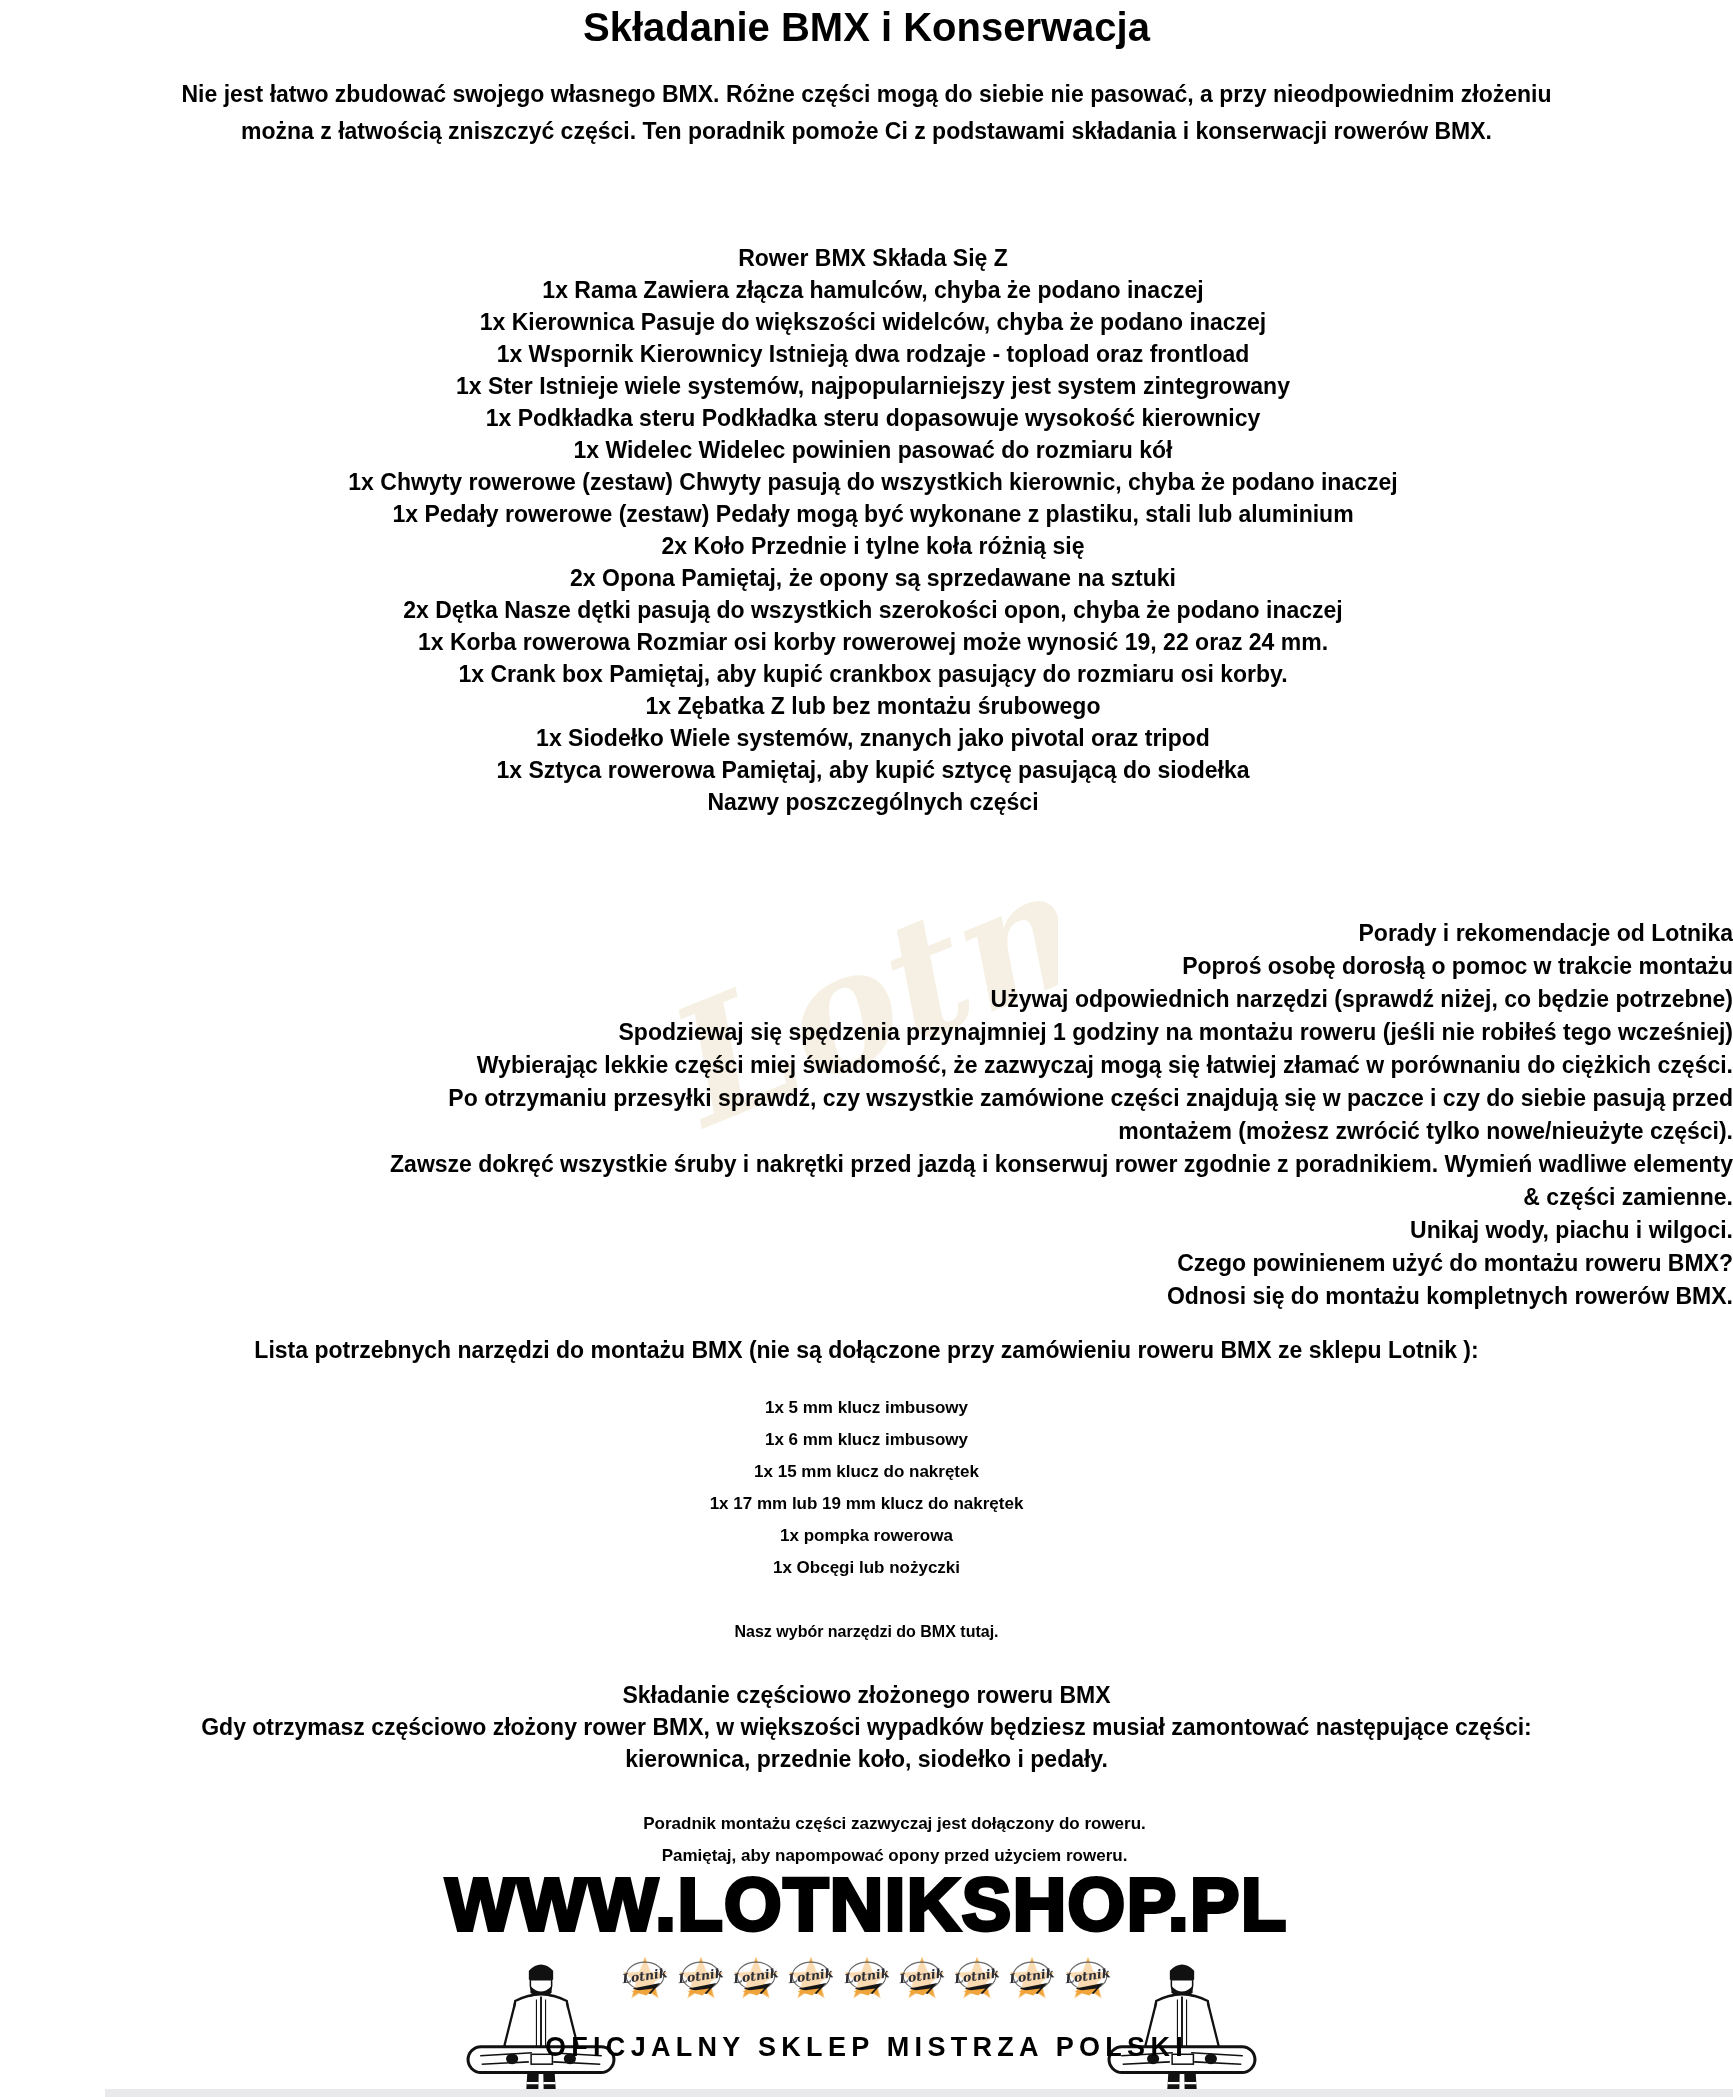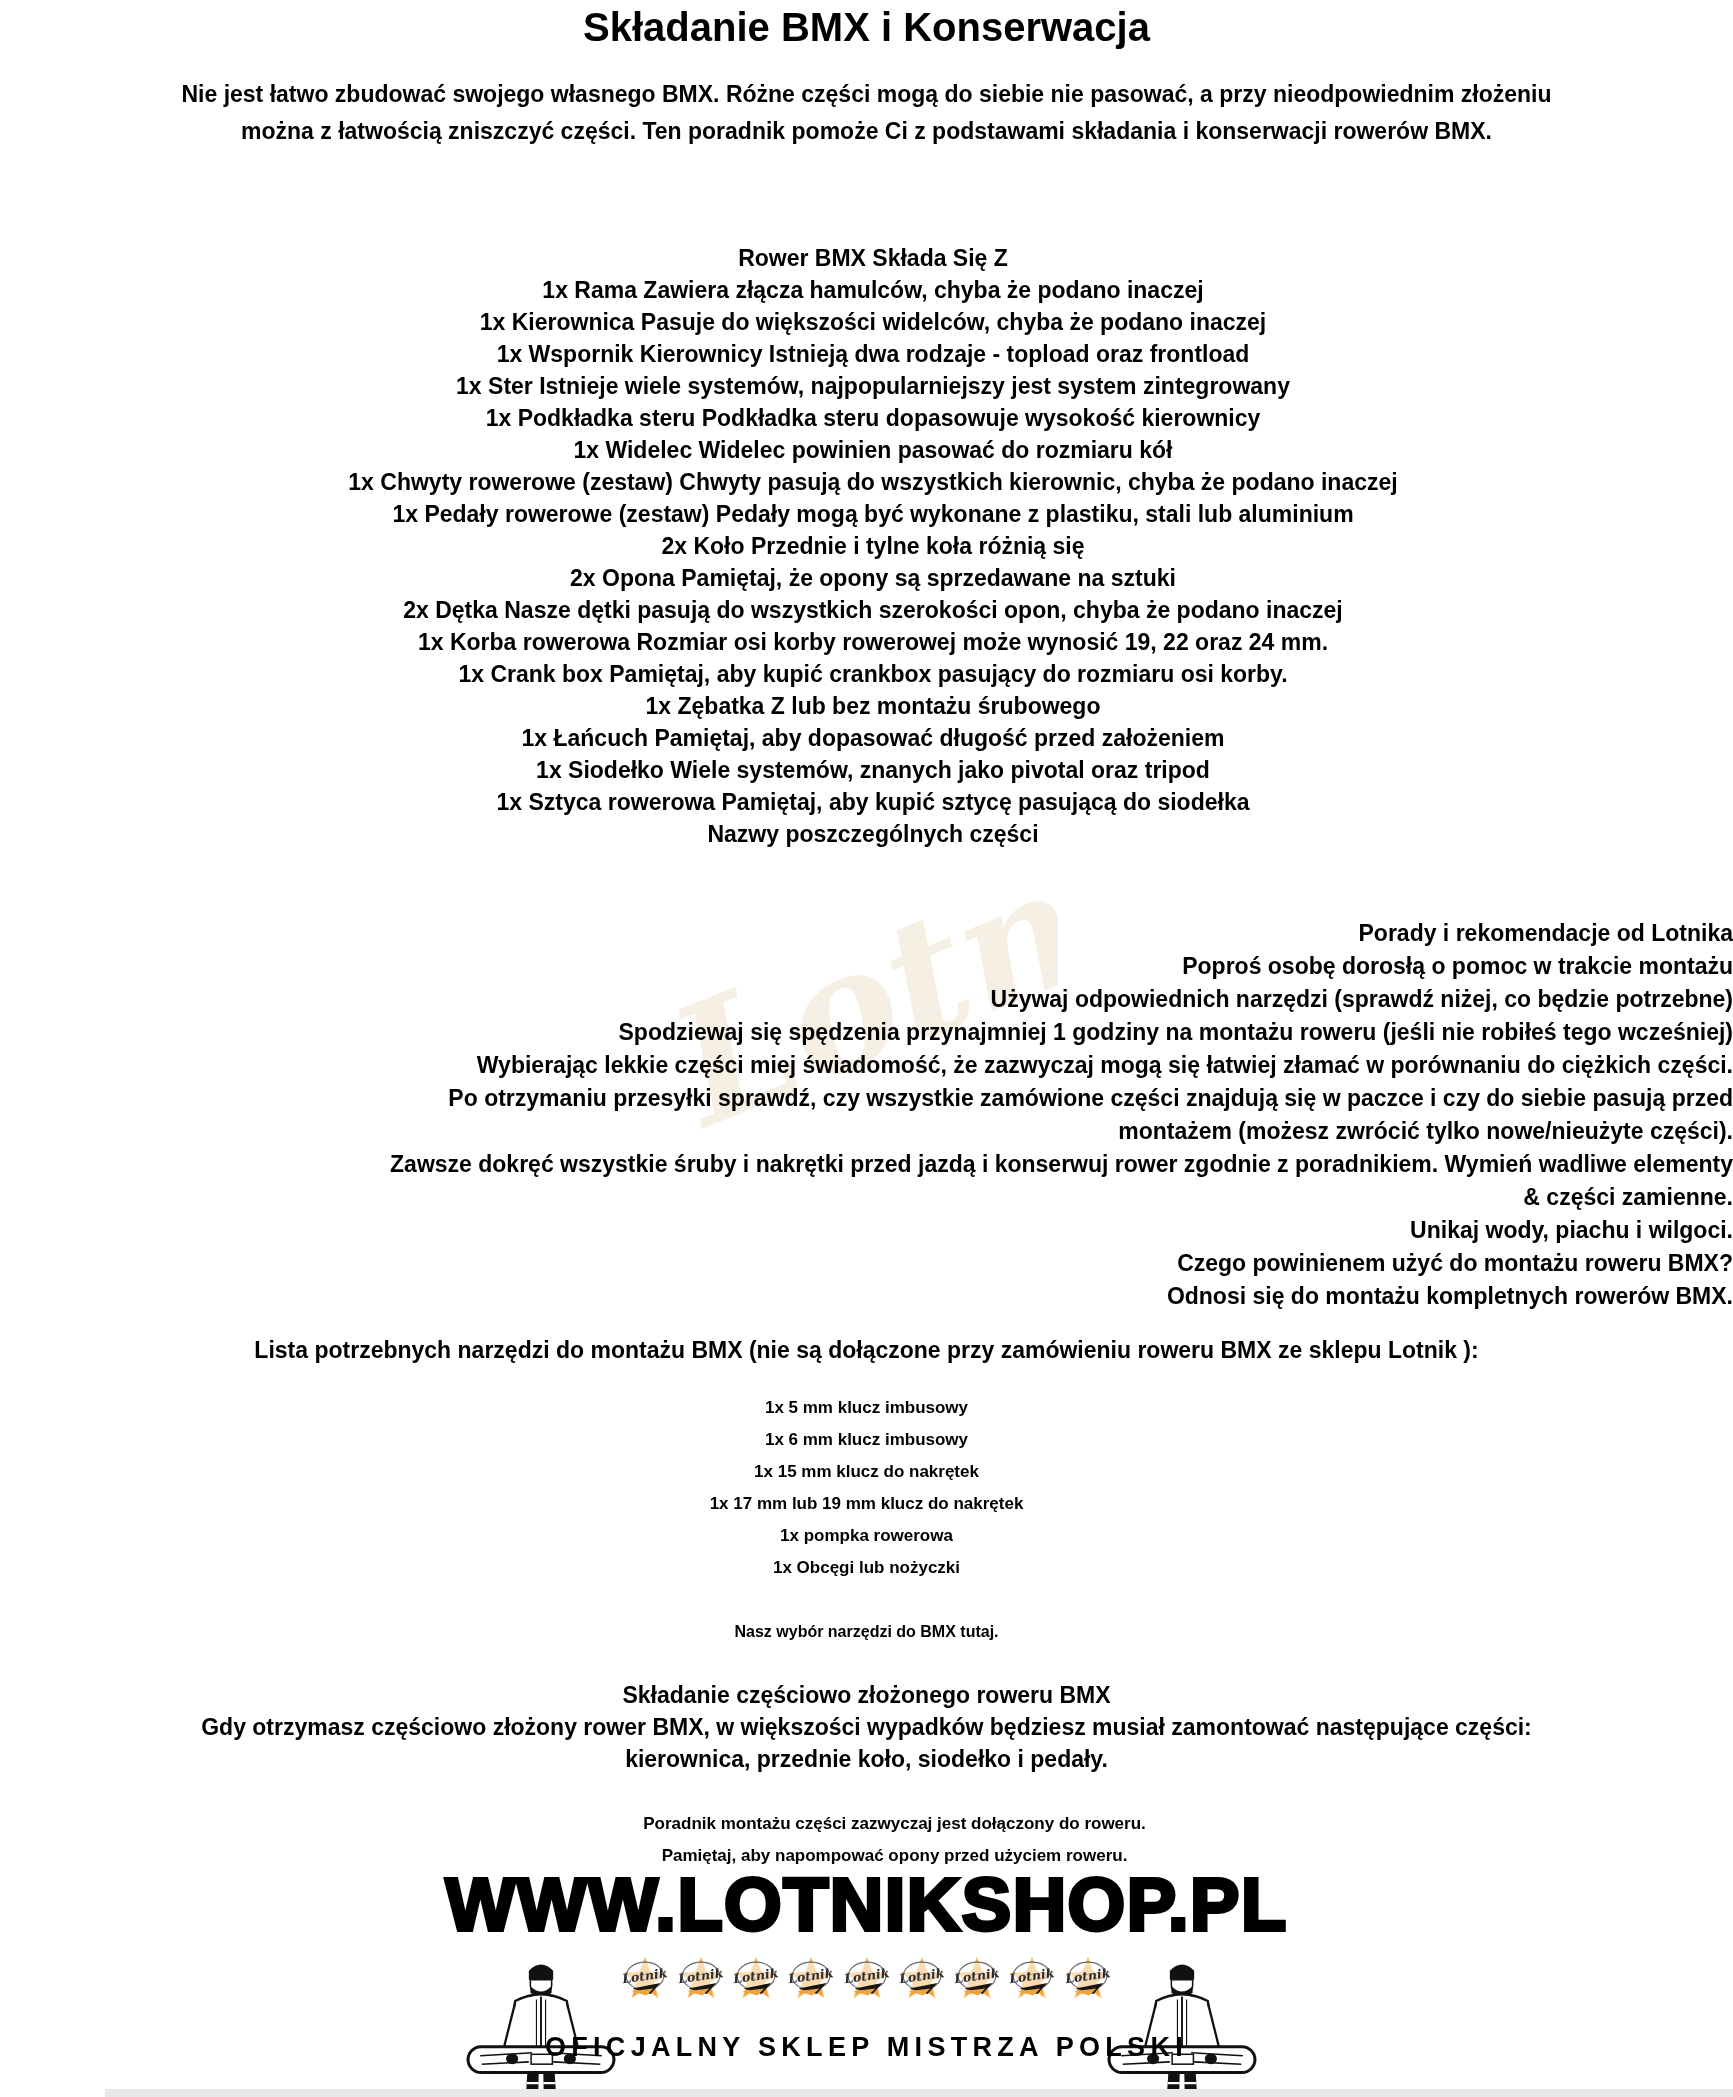--- a/index.html
+++ b/index.html
@@ -85,21 +85,20 @@
     <div class="line">1x Podkładka steru Podkładka steru dopasowuje wysokość kierownicy</div>
     <div class="line">1x Widelec Widelec powinien pasować do rozmiaru kół</div>
     <div class="line">1x Chwyty rowerowe (zestaw) Chwyty pasują do wszystkich kierownic, chyba że podano inaczej</div>
     <div class="line">1x Pedały rowerowe (zestaw) Pedały mogą być wykonane z plastiku, stali lub aluminium</div>
     <div class="line">2x Koło Przednie i tylne koła różnią się</div>
     <div class="line">2x Opona Pamiętaj, że opony są sprzedawane na sztuki</div>
     <div class="line">2x Dętka Nasze dętki pasują do wszystkich szerokości opon, chyba że podano inaczej</div>
     <div class="line">1x Korba rowerowa Rozmiar osi korby rowerowej może wynosić 19, 22 oraz 24 mm.</div>
     <div class="line">1x Crank box Pamiętaj, aby kupić crankbox pasujący do rozmiaru osi korby.</div>
     <div class="line">1x Zębatka Z lub bez montażu śrubowego</div>
-    <div class="line">1x Łańcuch Pamiętaj, aby dopasować długość przed założeniem</div>
     <div class="line">1x Siodełko Wiele systemów, znanych jako pivotal oraz tripod</div>
     <div class="line">1x Sztyca rowerowa Pamiętaj, aby kupić sztycę pasującą do siodełka</div>
     <div class="line">Nazwy poszczególnych części</div>
   </div>
 
 <div class="sec tips">
     <div class="line">Porady i rekomendacje od Lotnika</div>
     <div class="line">Poproś osobę dorosłą o pomoc w trakcie montażu</div>
     <div class="line">Używaj odpowiednich narzędzi (sprawdź niżej, co będzie potrzebne)</div>
     <div class="line">Spodziewaj się spędzenia przynajmniej 1 godziny na montażu roweru (jeśli nie robiłeś tego wcześniej)</div>

